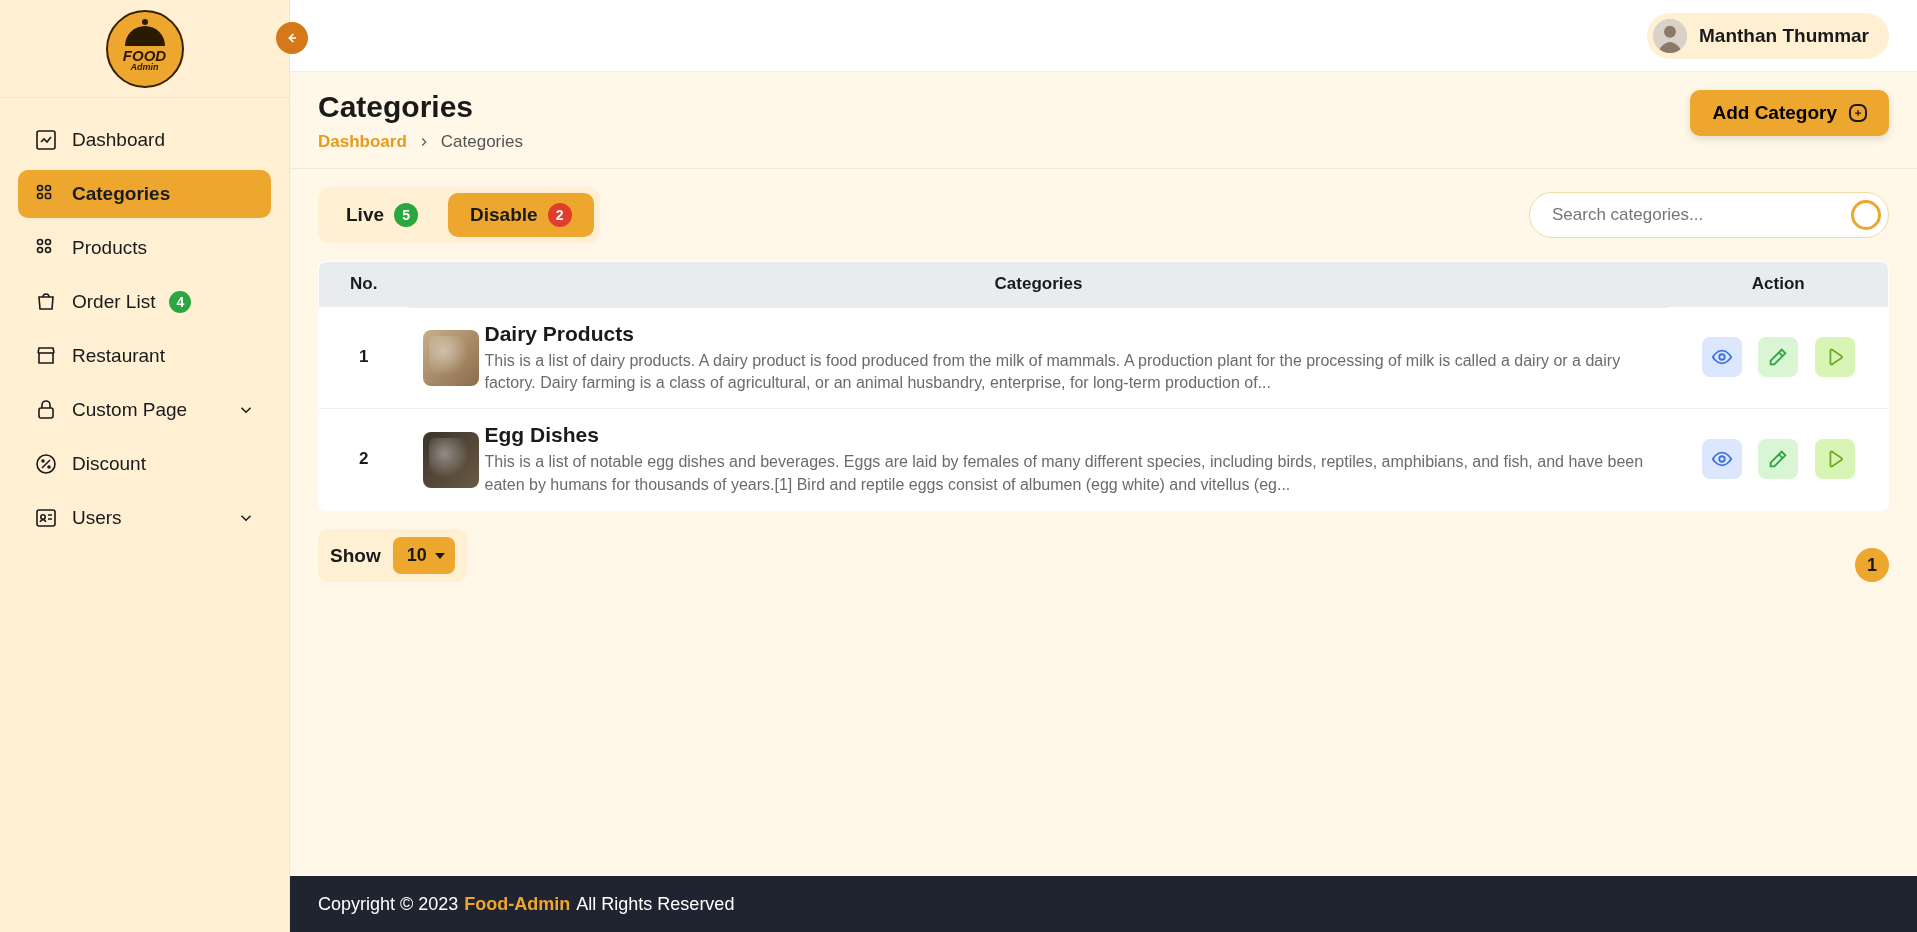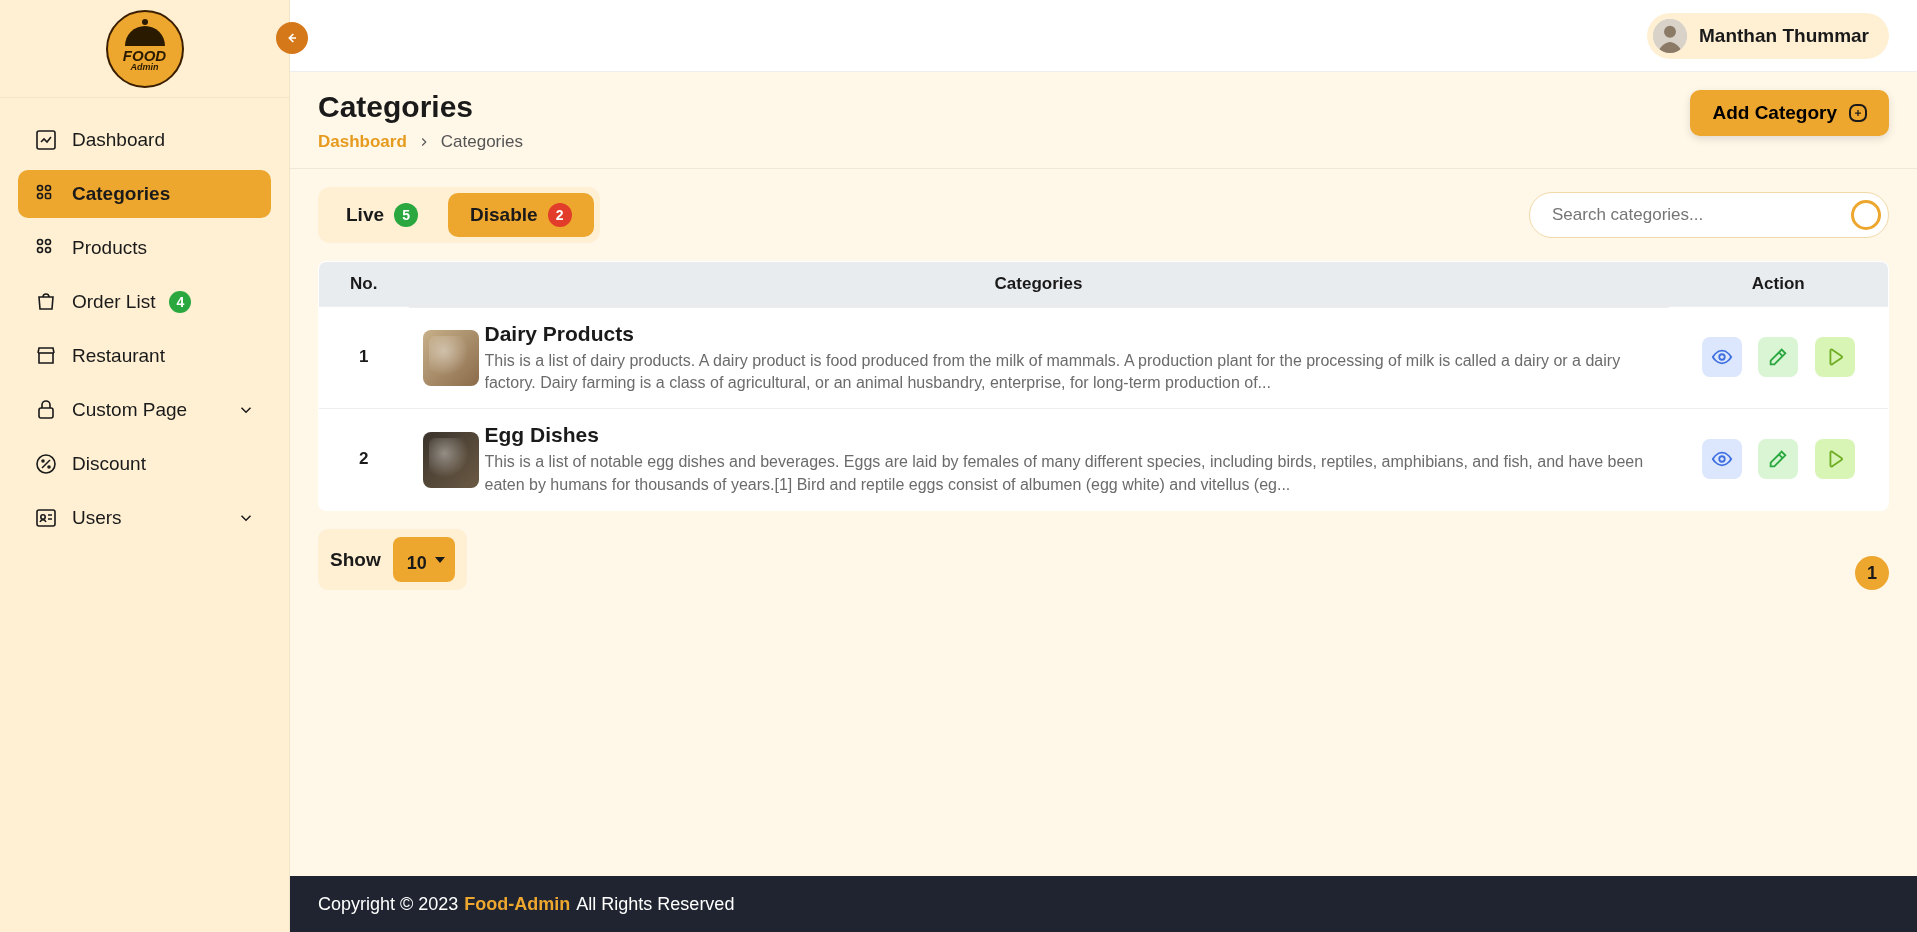--- a/index.html
+++ b/index.html
@@ -179,21 +179,21 @@
   .act-btn.play svg{stroke:#6FAE24;}
 
   
   .pager-row{
     padding:18px 28px; display:flex; align-items:flex-end; justify-content:space-between;
   }
   .show-group{
     background:#FFF0D4; border-radius:10px; padding:8px 12px; display:flex; align-items:center; gap:12px;
   }
   .show-group .lbl{font-size:19px;font-weight:700;}
-  .show-select{background:#EDA62E;border:none;border-radius:8px;padding:16px 28px 8px 14px;font-size:18px;font-weight:700; cursor:pointer; position:relative;}
+  .show-select{background:#EDA62E;border:none;border-radius:8px;padding:8px 28px 8px 14px;font-size:18px;font-weight:700; cursor:pointer; position:relative;}
   .show-select .car{position:absolute;right:10px;top:50%;transform:translateY(-50%);border-left:5px solid transparent;border-right:5px solid transparent;border-top:6px solid #1a1a1a;}
   .page-num{
     width:34px;height:34px;border-radius:50%;background:#EDA62E;
     display:flex;align-items:center;justify-content:center;font-weight:800;font-size:18px;cursor:pointer;
   }
 
   
   .footer{
     position:absolute; left:290px; right:0; bottom:0; height:56px;
     background:#1F2430; color:#fff; display:flex; align-items:center;

